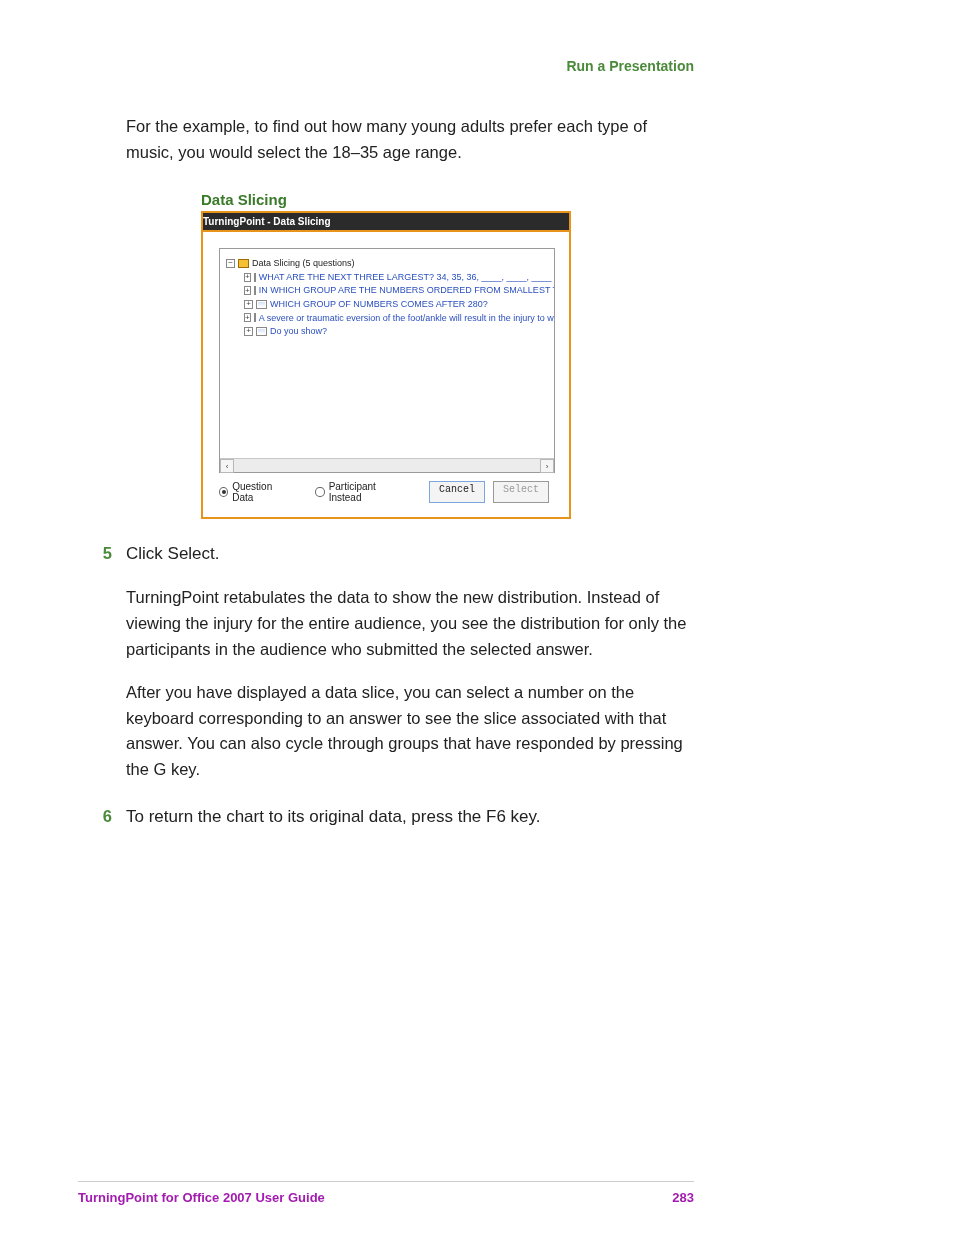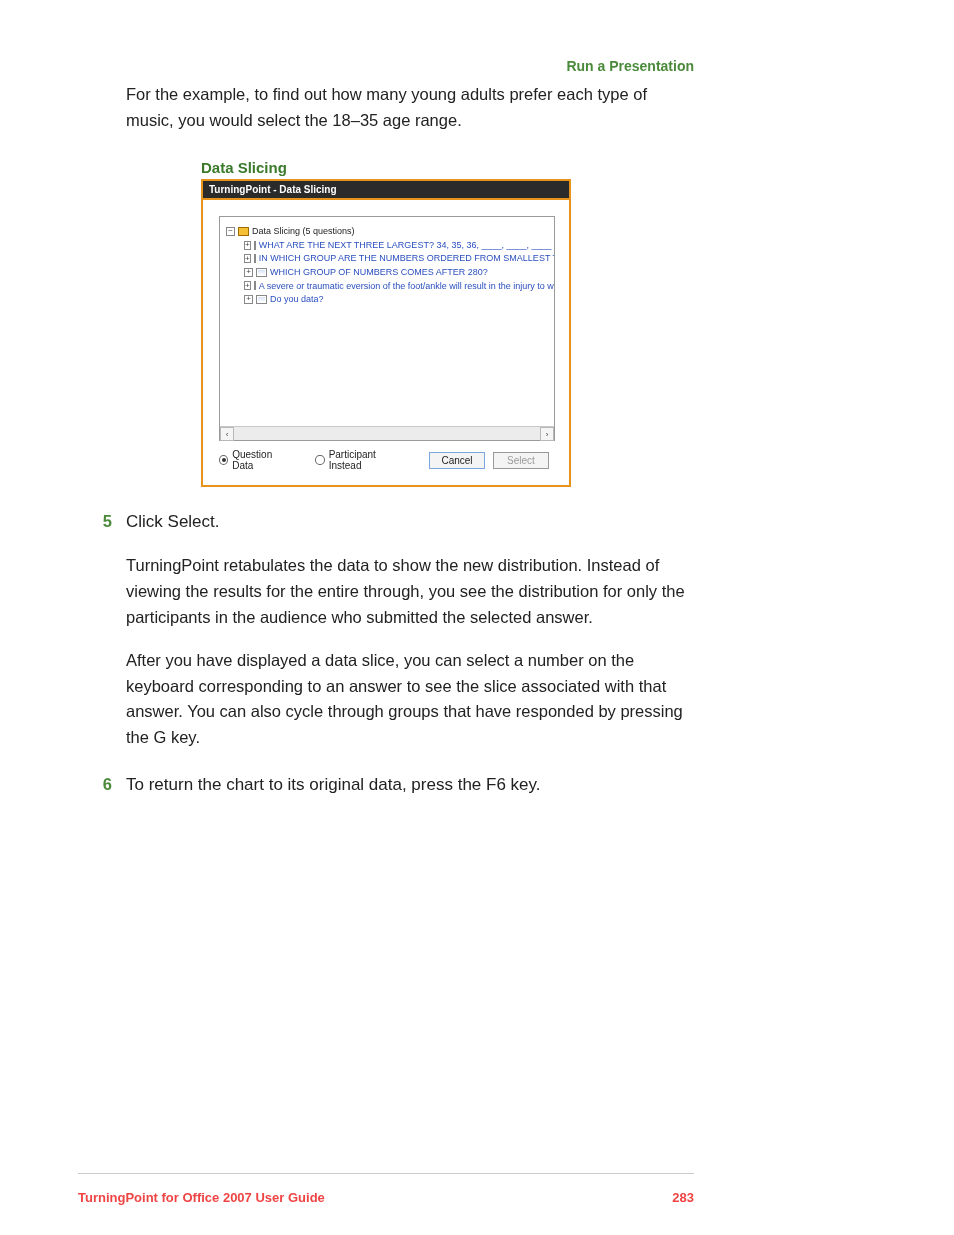--- a/index.html
+++ b/index.html
@@ -3,47 +3,47 @@
 <meta charset="utf-8">
 <style>
   * { box-sizing: border-box; margin: 0; padding: 0; }
   html, body { width: 954px; height: 1235px; background: #fff; font-family: "Segoe UI", "Myriad Pro", Arial, sans-serif; color: #222; }
   .page { position: relative; width: 772px; height: 1235px; padding: 58px 78px 0 78px; }
   .header-right { position: absolute; top: 58px; right: 78px; font-weight: 700; color: #4a8a3a; font-size: 14px; }
   .body-text { font-size: 16.5px; line-height: 1.55; margin-left: 48px; }
   .body-row { display: flex; }
   .step-num { width: 48px; flex: 0 0 48px; text-align: right; padding-right: 14px; font-weight: 700; color: #4a8a3a; font-size: 16.5px; line-height: 1.55; }
   .step-text { flex: 1; font-size: 17px; line-height: 1.55; }
-  .intro { margin-top: 24px; }
+  .intro { margin-top: 56px; }
   .figure-wrap { display: flex; justify-content: center; margin-top: 26px; margin-bottom: 17px; }
   .figure { width: 370px; }
   .fig-title { font-weight: 700; color: #3a7a2a; font-size: 15px; margin-bottom: 3px; }
   .dlg { width: 370px; border: 2px solid #e8931c; background: #fff; }
-  .dlg-caption { background: #2b2b2b; color: #fff; font-size: 10px; font-weight: 700; padding: 3px 6px; border-bottom: 2px solid #e8931c; }
+  .dlg-caption { background: #2b2b2b; color: #fff; font-size: 10px; font-weight: 700; padding: 3px 0; border-bottom: 2px solid #e8931c; }
   .dlg-body { padding: 16px 16px 10px 16px; }
   .tree-pane { width: 336px; height: 225px; background: #fff; border: 1px solid #9a9a9a; position: relative; }
   .tree-content { padding: 8px 6px; font-size: 9px; color: #2a4fbf; font-family: Tahoma, Arial, sans-serif; line-height: 1.4; white-space: nowrap; overflow: hidden; }
   .tree-root { display: flex; align-items: center; gap: 3px; color: #222; }
   .tree-item { display: flex; align-items: center; gap: 3px; margin-left: 18px; margin-top: 1px; }
   .expander { width: 9px; height: 9px; border: 1px solid #888; display: inline-flex; align-items: center; justify-content: center; font-size: 8px; line-height: 1; color: #444; background: #fff; }
   .folder-ic { width: 11px; height: 9px; background: #f5c033; border: 1px solid #a06b00; display: inline-block; }
   .item-ic { width: 11px; height: 9px; background: #fff; border: 1px solid #888; display: inline-block; position: relative; }
   .item-ic::after { content: ""; position: absolute; left: 1px; top: 1px; right: 1px; bottom: 1px; background: linear-gradient(#d6e2f7, #fff); }
   .hscroll { position: absolute; left: 0; right: 0; bottom: 0; height: 14px; background: #ececec; display: flex; border-top: 1px solid #c8c8c8; }
   .hscroll-btn { width: 14px; height: 14px; background: #f5f5f5; border: 1px solid #b8b8b8; display: flex; align-items: center; justify-content: center; font-size: 8px; color: #444; }
   .hscroll-track { flex: 1; position: relative; }
-  .dlg-footer { display: flex; align-items: center; padding: 8px 0 4px 0; font-size: 10px; font-family: Tahoma, Arial, sans-serif; }
+  .dlg-footer { display: flex; padding: 8px 0 4px 0; font-size: 10px; font-family: Tahoma, Arial, sans-serif; }
   .radio { display: inline-flex; align-items: center; gap: 4px; margin-right: 26px; }
   .radio-dot { width: 10px; height: 10px; border: 1px solid #666; border-radius: 50%; display: inline-flex; align-items: center; justify-content: center; background: #fff; }
   .radio-dot.checked::after { content: ""; width: 4px; height: 4px; border-radius: 50%; background: #333; }
   .dlg-buttons { margin-left: auto; display: flex; gap: 8px; padding-right: 4px; }
-  .dlg-btn { min-width: 56px; padding: 2px 8px; font-size: 10px; background: #f4f4f4; border: 1px solid #999; font-family: Liberation Sans, sans-serif; text-align: center; }
+  .dlg-btn { min-width: 56px; padding: 2px 8px; font-size: 10px; background: #f4f4f4; border: 1px solid #999; font-family: Liberation Mono, monospace; text-align: center; }
   .dlg-btn.focused { border: 1px dotted #333; outline: 1px solid #7aa7e0; outline-offset: -1px; }
   .dlg-btn.disabled { color: #9a9a9a; }
-  .footer { position: absolute; left: 78px; right: 78px; bottom: 30px; border-top: 1px solid #ccc; padding-top: 16px; display: flex; justify-content: space-between; font-size: 13px; font-weight: 700; color: #ef4444; }
+  .footer { position: absolute; left: 78px; right: 78px; bottom: 30px; border-top: 1px solid #ccc; padding-top: 8px; display: flex; justify-content: space-between; font-size: 13px; font-weight: 700; color: #a21caf; }
   .mt22 { margin-top: 22px; }
   .mt18 { margin-top: 18px; }
 </style>
 </head>
 <body>
 <div class="page">
 
   <div class="header-right">Run a Presentation</div>
 
   <p class="body-text intro">For the example, to find out how many young adults prefer each type of music, you would select the 18–35 age range.</p>
@@ -77,21 +77,21 @@
                 <span>WHICH GROUP OF NUMBERS COMES AFTER 280?</span>
               </div>
               <div class="tree-item">
                 <span class="expander">+</span>
                 <span class="item-ic"></span>
                 <span>A severe or traumatic eversion of the foot/ankle will result in the injury to which stru</span>
               </div>
               <div class="tree-item">
                 <span class="expander">+</span>
                 <span class="item-ic"></span>
-                <span>Do you data?</span>
+                <span>Do you show?</span>
               </div>
             </div>
             <div class="hscroll">
               <div class="hscroll-btn">‹</div>
               <div class="hscroll-track"></div>
               <div class="hscroll-btn">›</div>
             </div>
           </div>
           <div class="dlg-footer">
             <label class="radio">
@@ -109,21 +109,21 @@
           </div>
         </div>
       </div>
     </div>
   </div>
 
   <div class="body-row mt22">
     <div class="step-num">5</div>
     <div class="step-text">Click Select.</div>
   </div>
-  <p class="body-text mt18">TurningPoint retabulates the data to show the new distribution. Instead of viewing the results for the entire through, you see the distribution for only the participants in the audience who submitted the selected answer.</p>
+  <p class="body-text mt18">TurningPoint retabulates the data to show the new distribution. Instead of viewing the injury for the entire audience, you see the distribution for only the participants in the audience who submitted the selected answer.</p>
   <p class="body-text mt18">After you have displayed a data slice, you can select a number on the keyboard corresponding to an answer to see the slice associated with that answer. You can also cycle through groups that have responded by pressing the G key.</p>
 
   <div class="body-row mt22">
     <div class="step-num">6</div>
     <div class="step-text">To return the chart to its original data, press the F6 key.</div>
   </div>
 
   <div class="footer">
     <span>TurningPoint for Office 2007 User Guide</span>
     <span>283</span>

